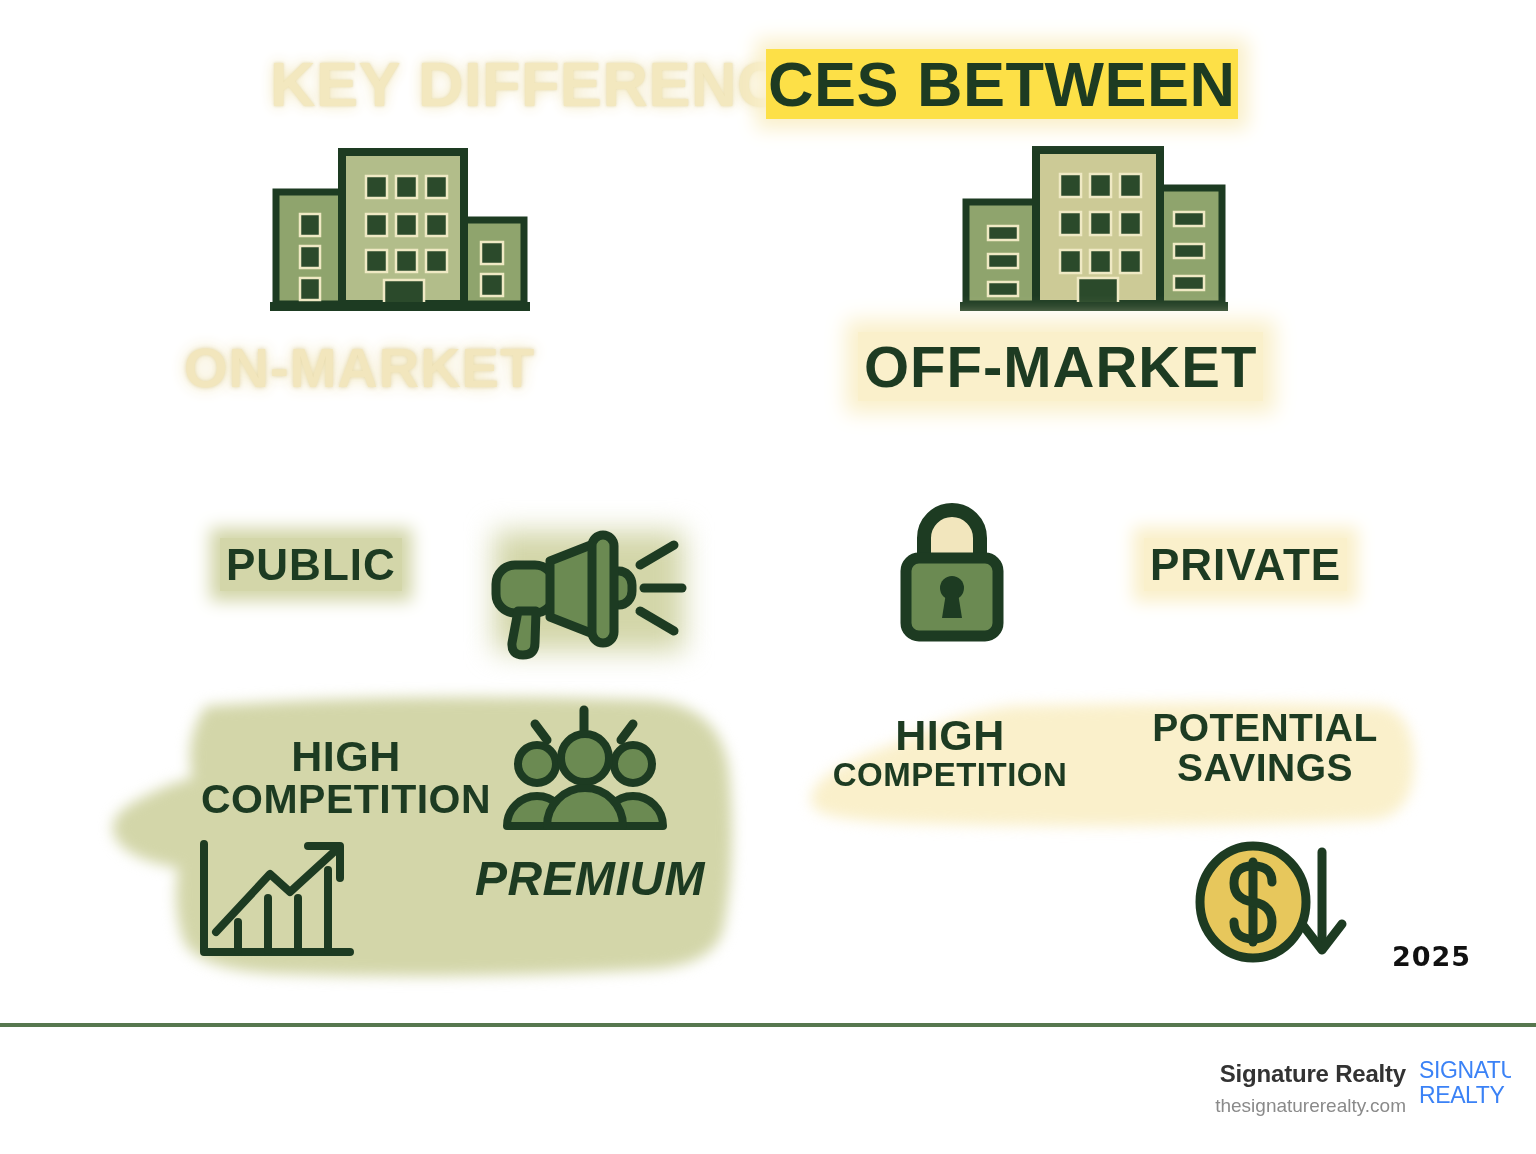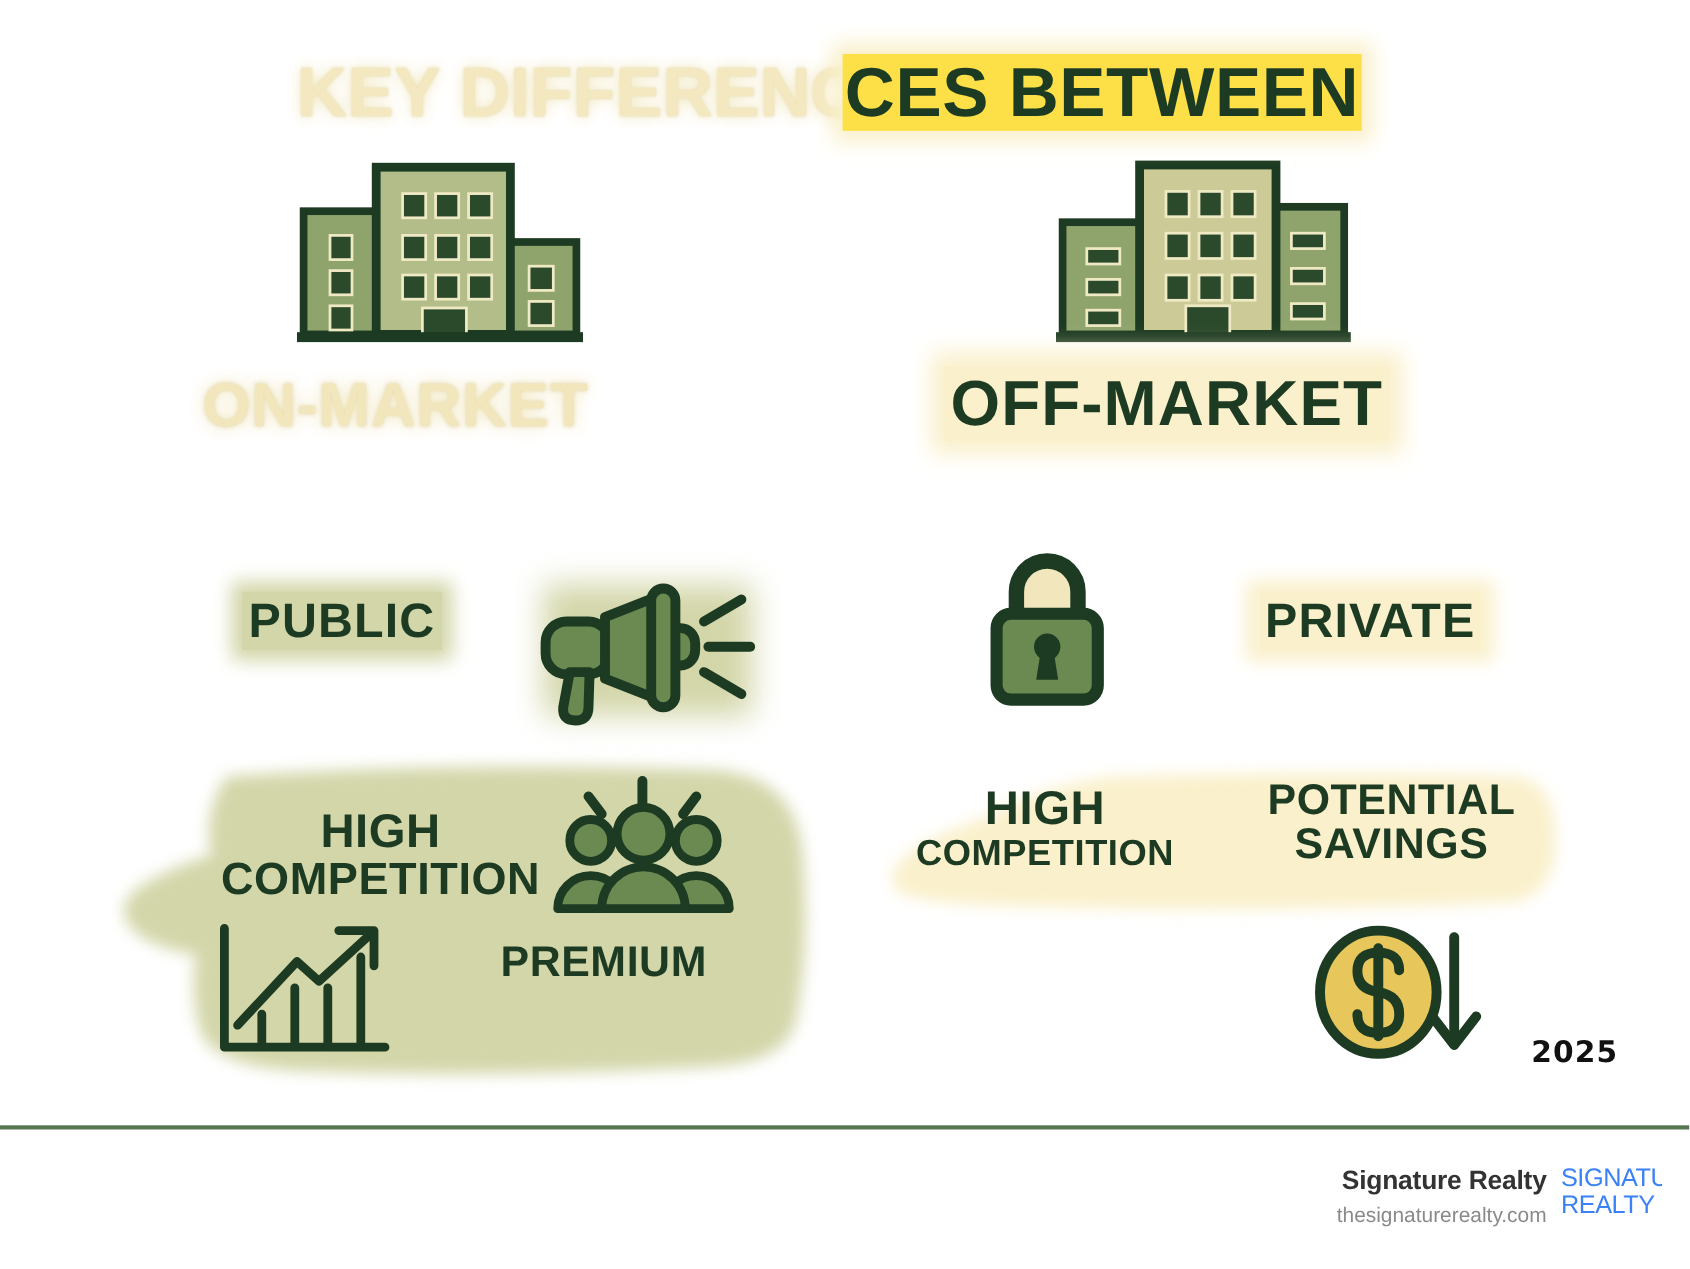--- a/index.html
+++ b/index.html
@@ -130,21 +130,23 @@
     font-size: 41px;
     margin-top: 21px;
   }
   #high-competition .l1 { display: block; font-size: 43px; }
   #high-competition .l2 { display: block; font-size: 41px; }
 
   #premium-price {
     top: 855px;
     left: 455px;
     width: 270px;
-    font-size: 39px;
+    text-align: center;
+    font-size: 48px;
+    font-style: italic;
   }
   #premium-price .l1 { display: block; }
   #premium-price .l2 { display: block; }
 
   #less-competition {
     top: 714px;
     left: 800px;
     width: 300px;
     text-align: center;
   }

